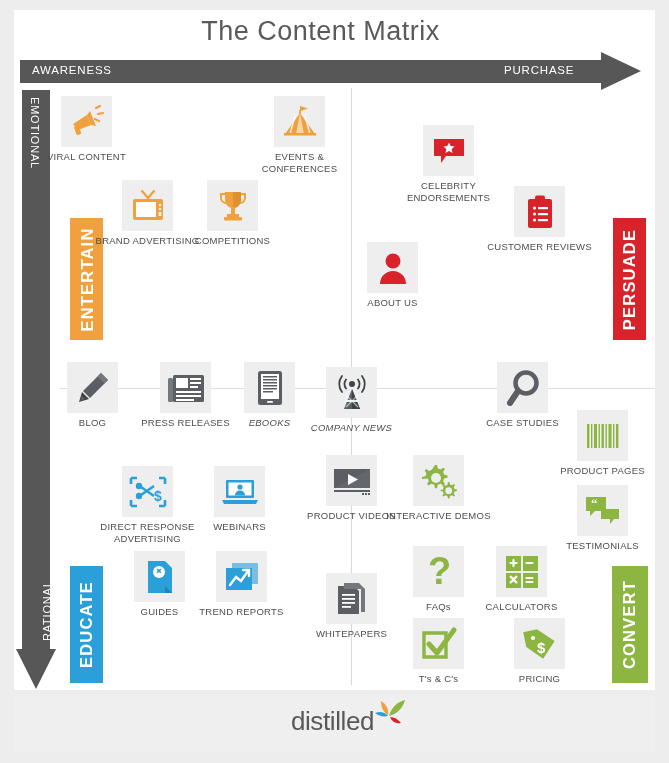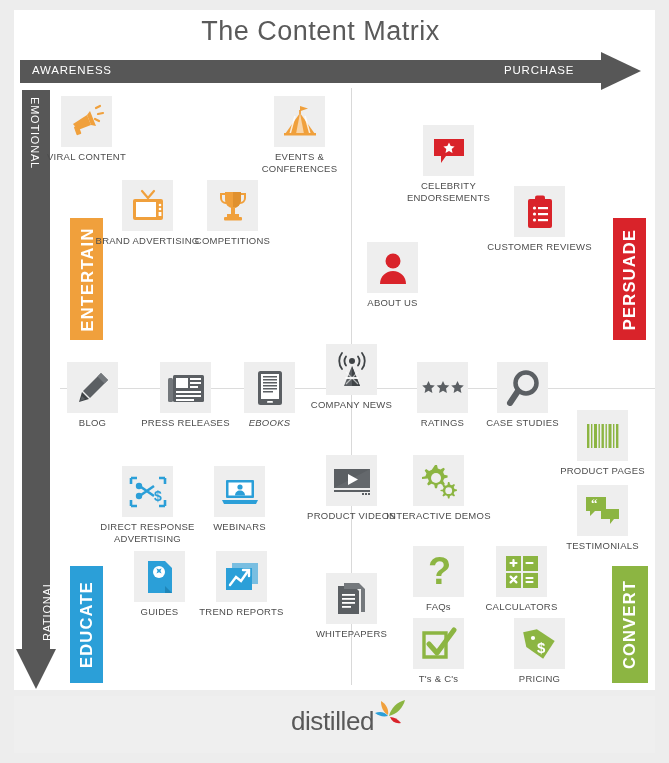--- a/index.html
+++ b/index.html
@@ -261,47 +261,35 @@
             <rect x="6" y="15" width="14" height="1.5"></rect>
             <rect x="6" y="18" width="14" height="1.5"></rect>
             <rect x="6" y="21" width="10" height="1.5"></rect>
           </g>
           <rect x="10" y="31" width="6" height="1.8" rx="0.9" fill="#ffffff"></rect>
         </svg>
     </div>
     <div class="caption">EBOOKS</div>
   </div>
 
-  <div class="item" style="left:326px;top:344px;">
+  <div class="item" style="left:326px;top:367px;font-style:italic;">
     <div class="tile">
       <svg width="38" height="36" viewBox="0 0 38 36">
           <circle cx="19" cy="9" r="3" fill="#3f4346"></circle>
           <path d="M13 4.5a8 8 0 0 0 0 9M25 4.5a8 8 0 0 1 0 9" stroke="#3f4346" stroke-width="1.8" fill="none" stroke-linecap="round"></path>
           <path d="M9 1a13 13 0 0 0 0 16M29 1a13 13 0 0 1 0 16" stroke="#3f4346" stroke-width="1.8" fill="none" stroke-linecap="round"></path>
           <path d="M19 14l8 20h-16z" fill="#5b5f63"></path>
           <path d="M19 14l8 20h-8z" fill="#3f4346"></path>
           <path d="M12.5 26h13" stroke="#ffffff" stroke-width="1.8"></path>
           <path d="M13 20l12 12M25 20L13 32" stroke="#ffffff" stroke-width="1.2" opacity="0.6"></path>
         </svg>
     </div>
     <div class="caption">COMPANY NEWS</div>
   </div>
 
-  <div class="item" style="left:417px;top:362px;">
-    <div class="tile">
-      <svg width="44" height="16" viewBox="0 0 44 16">
-          <g fill="#5b5f63">
-            <path d="M7.5 1l1.9 4.1 4.4.5-3.3 3 .9 4.4L7.5 10.8 3.6 13l.9-4.4-3.3-3 4.4-.5z"></path>
-            <path d="M22 1l1.9 4.1 4.4.5-3.3 3 .9 4.4L22 10.8 18.1 13l.9-4.4-3.3-3 4.4-.5z"></path>
-            <path d="M36.5 1l1.9 4.1 4.4.5-3.3 3 .9 4.4-3.9-2.2-3.9 2.2.9-4.4-3.3-3 4.4-.5z"></path>
-          </g>
-        </svg>
-    </div>
-    <div class="caption">RATINGS</div>
-  </div>
 
   <div class="item" style="left:497px;top:362px;">
     <div class="tile">
       <svg width="34" height="36" viewBox="0 0 34 36">
           <circle cx="20" cy="13" r="10.5" fill="none" stroke="#5b5f63" stroke-width="4.5"></circle>
           <path d="M12 21L4 33" stroke="#5b5f63" stroke-width="6" stroke-linecap="round"></path>
         </svg>
     </div>
     <div class="caption">CASE STUDIES</div>
   </div>

